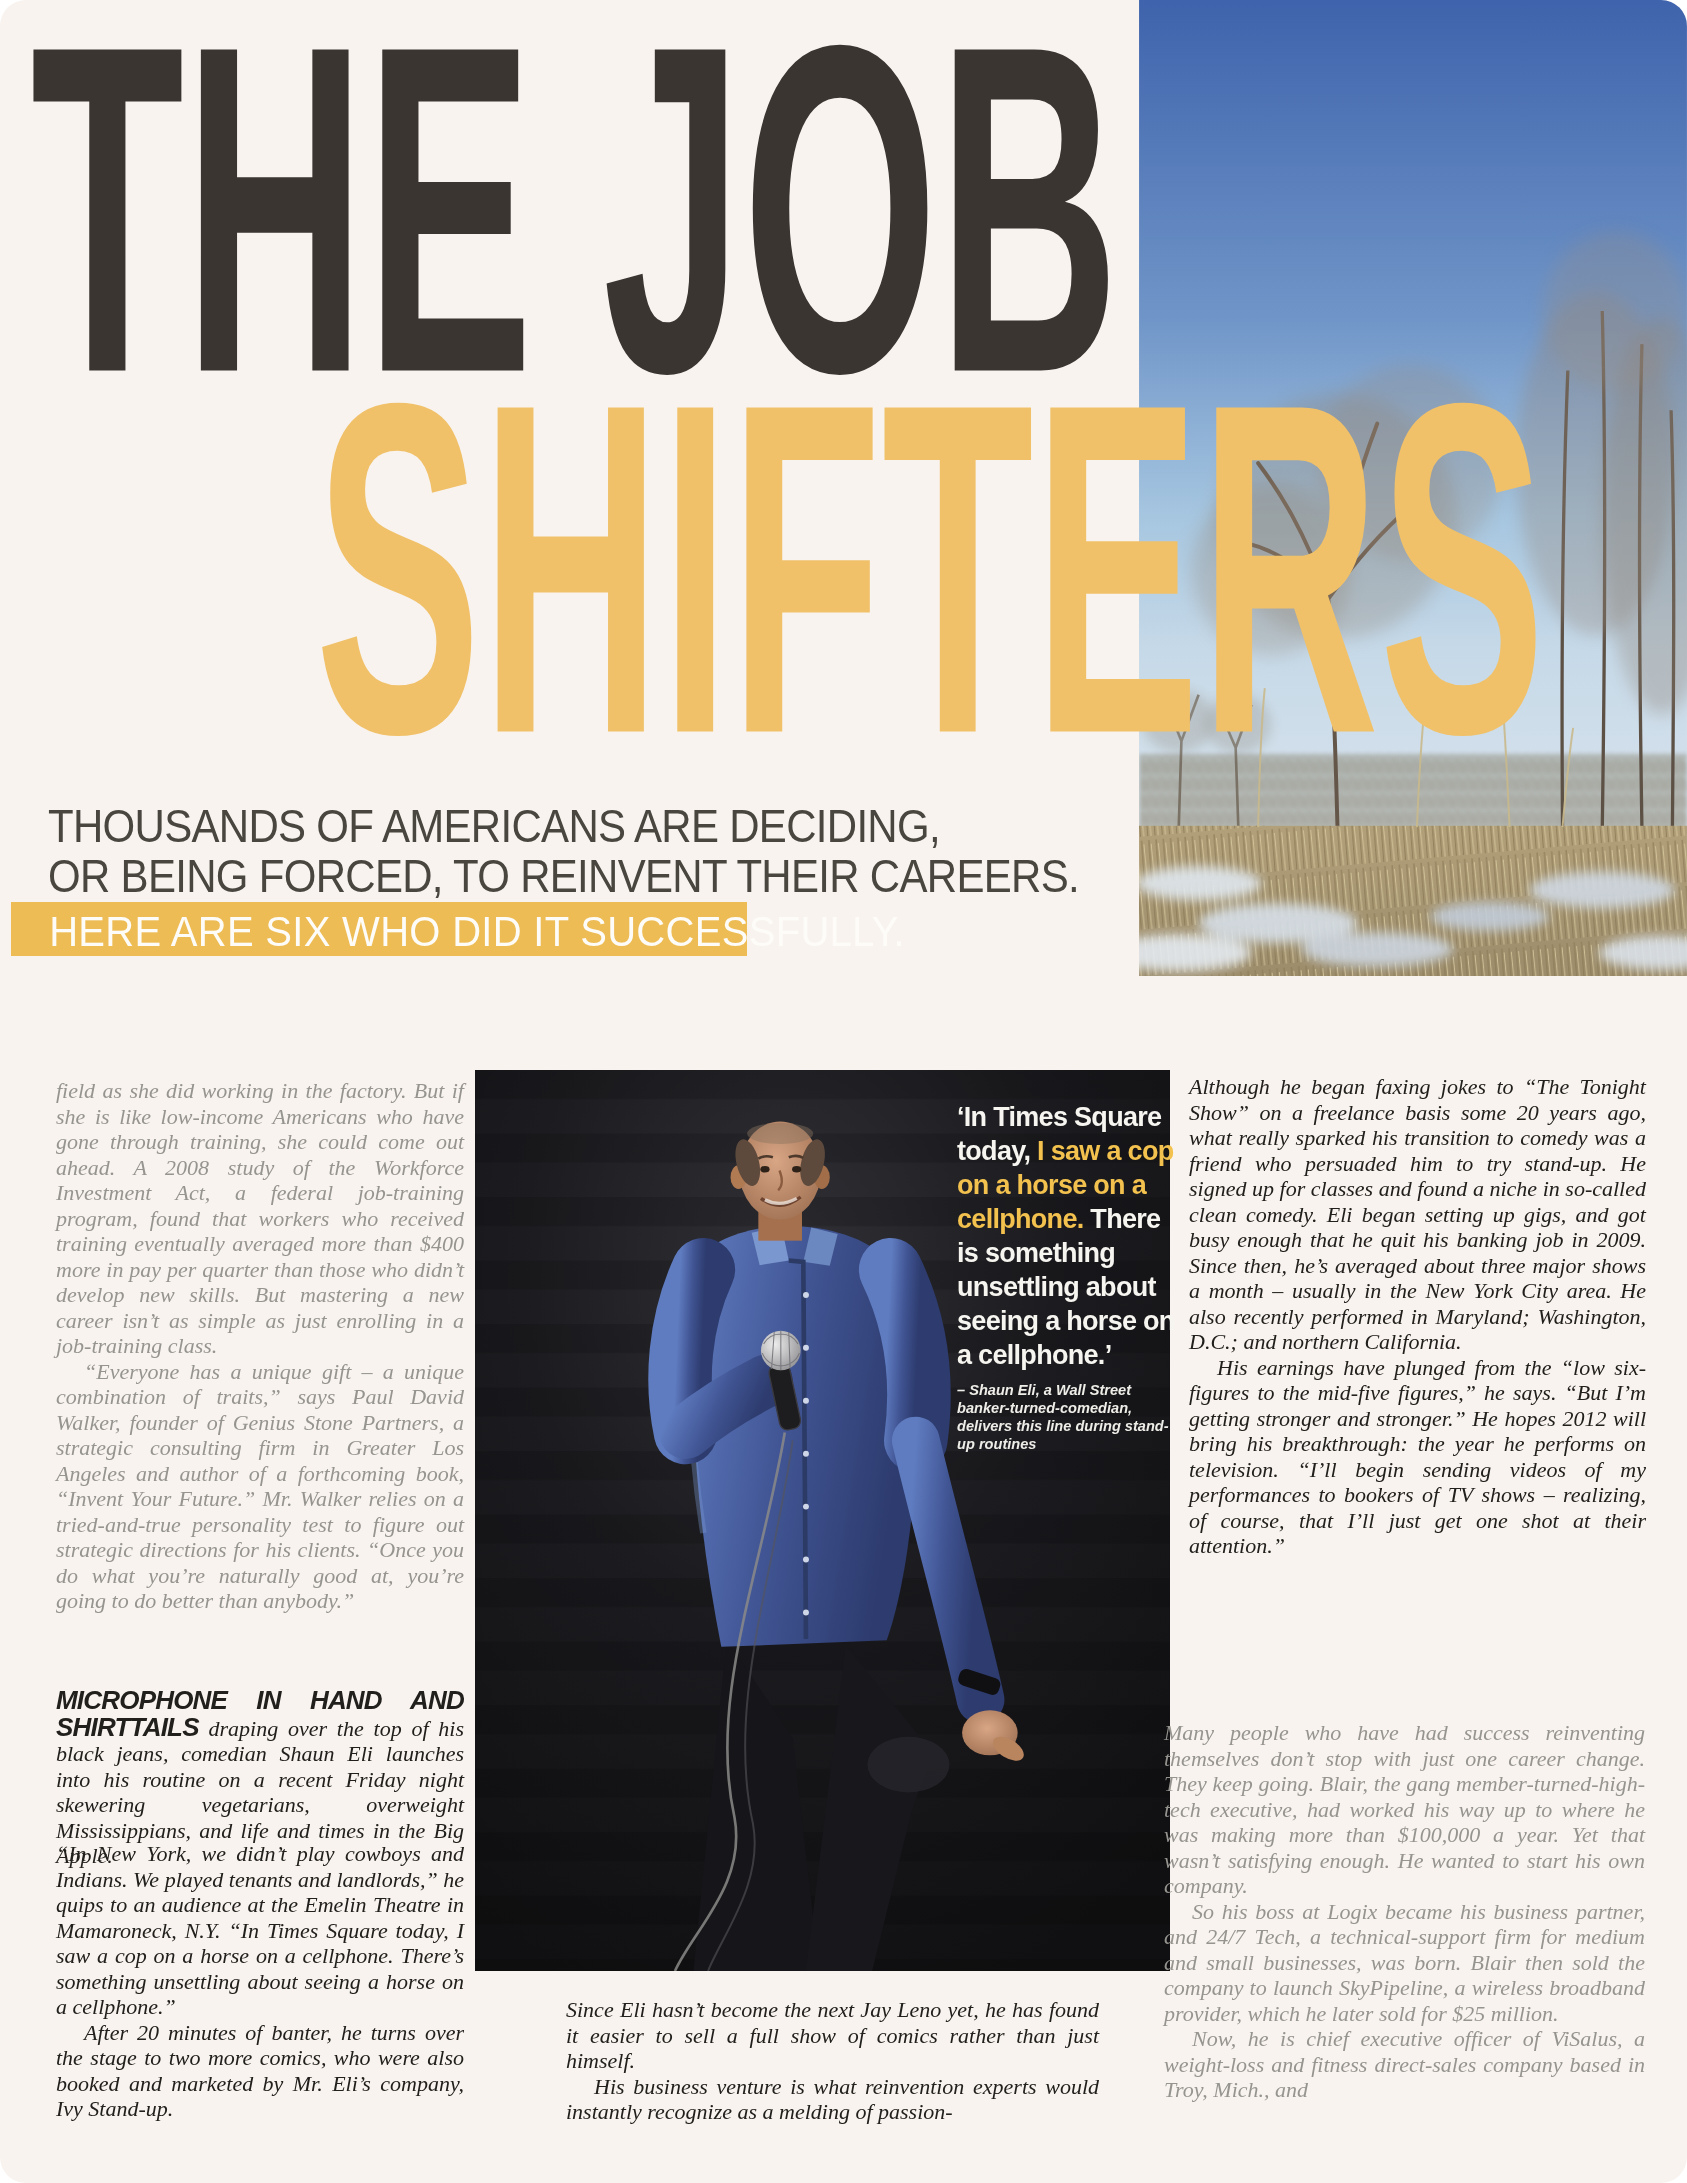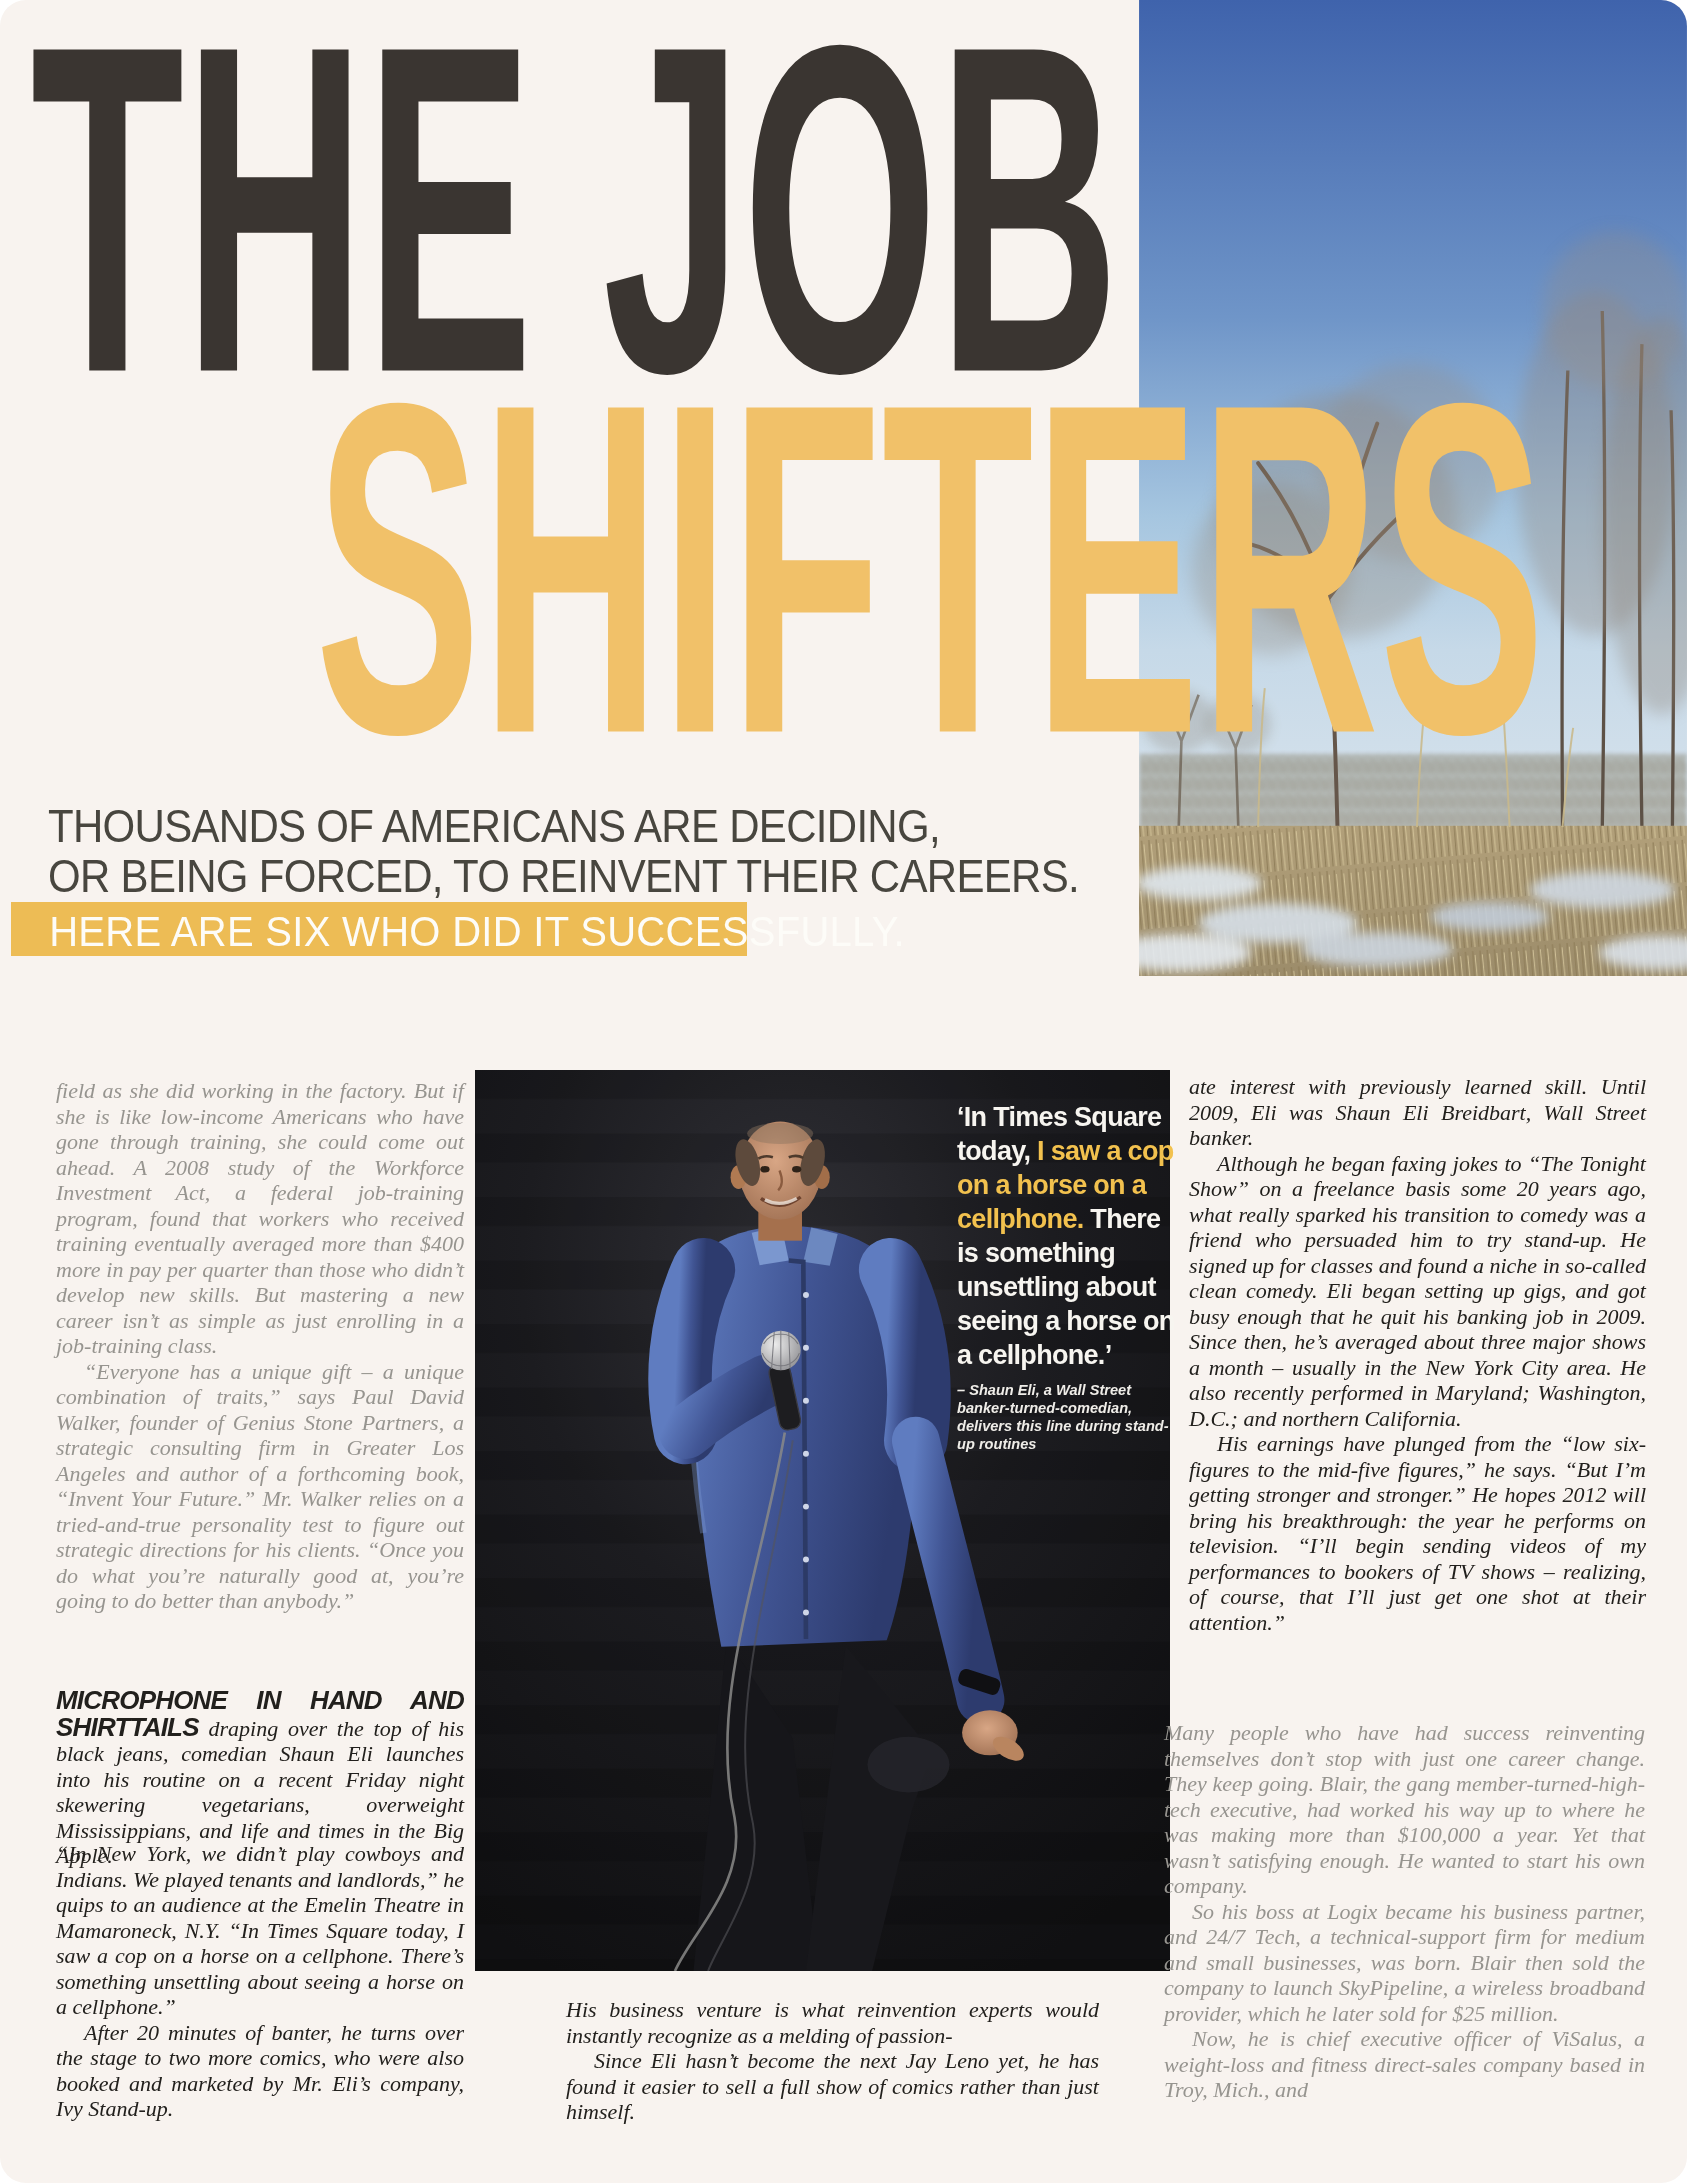--- a/index.html
+++ b/index.html
@@ -233,26 +233,25 @@
       </g>
     </svg>
 
     <div class="pullquote">
       <span>‘In Times Square today, </span><span class="pq-yellow">I saw a cop on a horse on a cellphone.</span><span> There is something unsettling about seeing a horse on a cellphone.’</span>
       <div class="pq-attr">– Shaun Eli, a Wall Street banker-turned-comedian, delivers this line during stand-up routines</div>
     </div>
   </div>
 
   <div class="col col-mid-bottom">
+      <p class="para">Since Eli hasn’t become the next Jay Leno yet, he has found it easier to sell a full show of comics rather than just himself.</p>
       <p class="para">His business venture is what reinvention experts would instantly recognize as a melding of passion-</p>
-      <p class="para">Since Eli hasn’t become the next Jay Leno yet, he has found it easier to sell a full show of comics rather than just himself.</p>
     </div>
 
   <div class="col col-right-clear">
-      <p class="para">ate interest with previously learned skill. Until 2009, Eli was Shaun Eli Breidbart, Wall Street banker.</p>
       <p class="para">Although he began faxing jokes to “The Tonight Show” on a freelance basis some 20 years ago, what really sparked his transition to comedy was a friend who persuaded him to try stand-up. He signed up for classes and found a niche in so-called clean comedy. Eli began setting up gigs, and got busy enough that he quit his banking job in 2009. Since then, he’s averaged about three major shows a month – usually in the New York City area. He also recently performed in Maryland; Washington, D.C.; and northern California.</p>
       <p class="para">His earnings have plunged from the “low six-figures to the mid-five figures,” he says. “But I’m getting stronger and stronger.” He hopes 2012 will bring his breakthrough: the year he performs on television. “I’ll begin sending videos of my performances to bookers of TV shows – realizing, of course, that I’ll just get one shot at their attention.”</p>
     </div>
 
   <div class="col col-right-faded faded">
       <p class="para">Many people who have had success reinventing themselves don’t stop with just one career change. They keep going. Blair, the gang member-turned-high-tech executive, had worked his way up to where he was making more than $100,000 a year. Yet that wasn’t satisfying enough. He wanted to start his own company.</p>
       <p class="para">So his boss at Logix became his business partner, and 24/7 Tech, a technical-support firm for medium and small businesses, was born. Blair then sold the company to launch SkyPipeline, a wireless broadband provider, which he later sold for $25 million.</p>
       <p class="para">Now, he is chief executive officer of ViSalus, a weight-loss and fitness direct-sales company based in Troy, Mich., and</p>
     </div>
 

